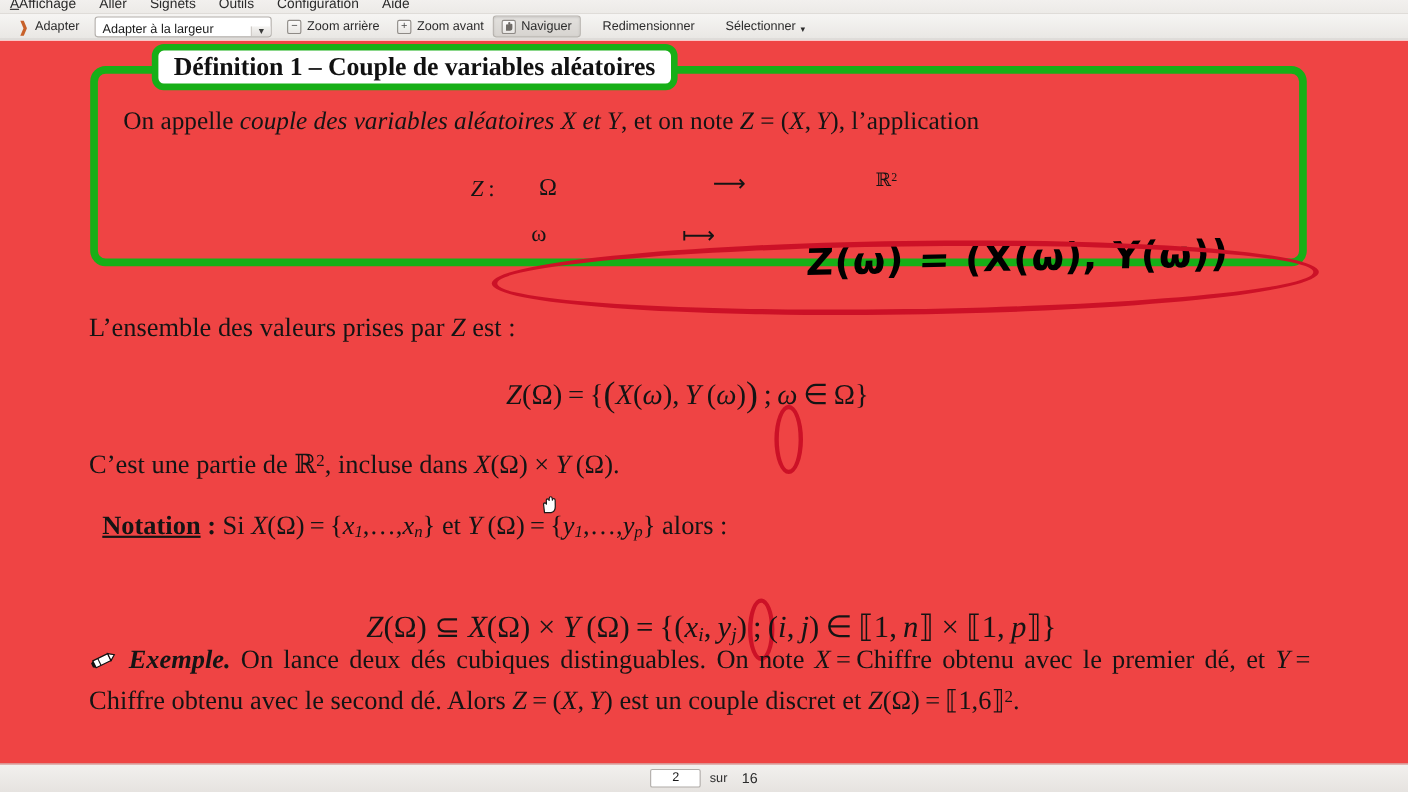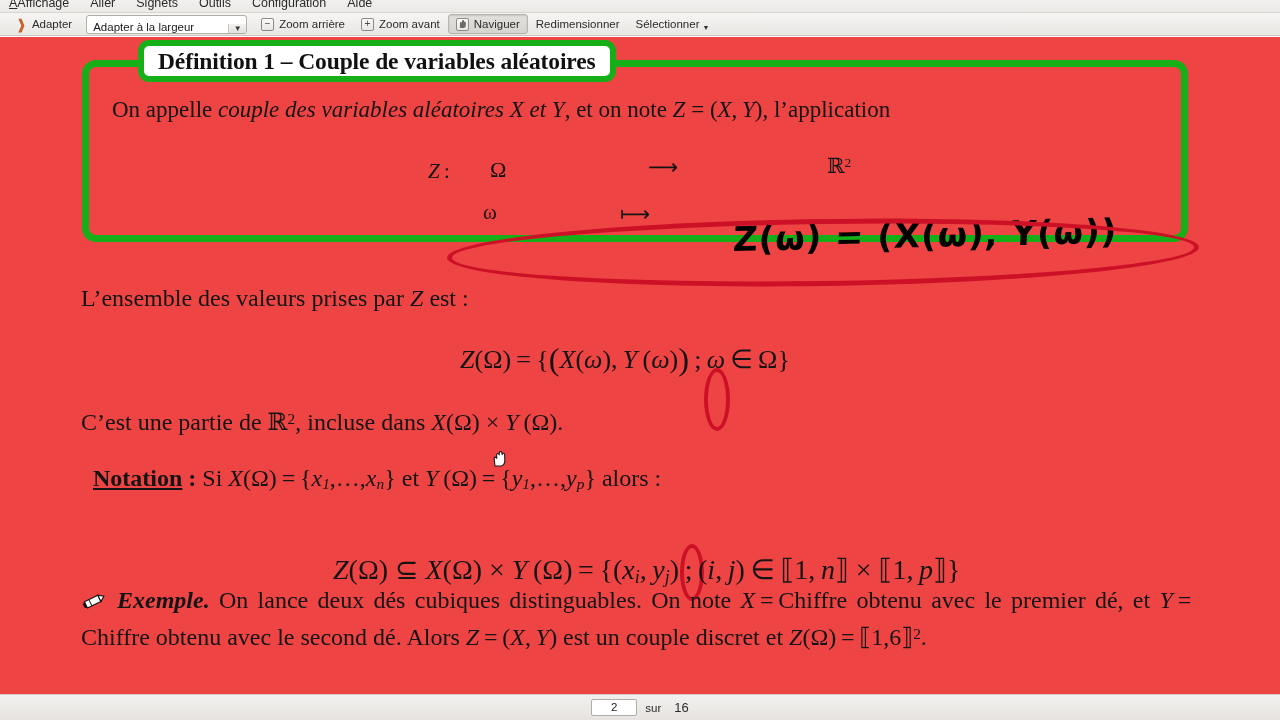--- a/index.html
+++ b/index.html
@@ -110,21 +110,21 @@
     border: 1px solid #8e8a86;
     border-radius: 2px;
     background: linear-gradient(#fbfafa, #e8e6e3);
     display: inline-flex; align-items: center; justify-content: center;
     flex: none;
   }
   .tb-plain {
     font-size: 11.5px; color: #2b2b2b;
     padding: 0 8px;
     white-space: nowrap;
-    display: flex; align-items: center;
+    display: flex; align-items: center; margin-left: 12px;
   }
   .tb-plain .dd { font-size: 7px; margin-left: 3px; position: relative; top: 3px; }
 
   
   .page {
     position: absolute;
     top: 37px; left: 0;
     width: 1280px; height: 691px;
     background: #ef4444;
     overflow: hidden;
@@ -170,21 +170,21 @@
     left: 112px; top: 60px;
     font-size: 23px;
     white-space: nowrap;
   }
   .it { font-style: italic; }
 
   
   .map-z   { left: 428px; top: 122px; font-size: 21px; }
   .map-om  { left: 490px; top: 120px; font-size: 22px; }
   .map-arr { left: 648px; top: 118px; font-size: 21px; }
-  .map-r2  { left: 827px; top: 117px; font-size: 21px; }
+  .map-r2  { left: 796px; top: 117px; font-size: 17px; }
   .map-w   { left: 483px; top: 163px; font-size: 21px; }
   .map-arr2{ left: 620px; top: 165px; font-size: 21px; }
 
   
   .hand {
     position: absolute;
     left: 733px; top: 178px;
     font-family: "DejaVu Sans", sans-serif;
     font-size: 34px;
     color: #000;

